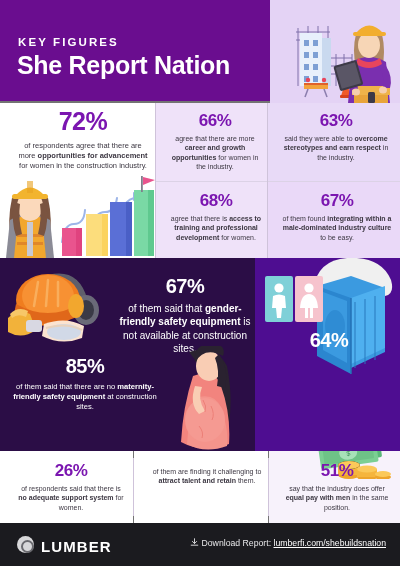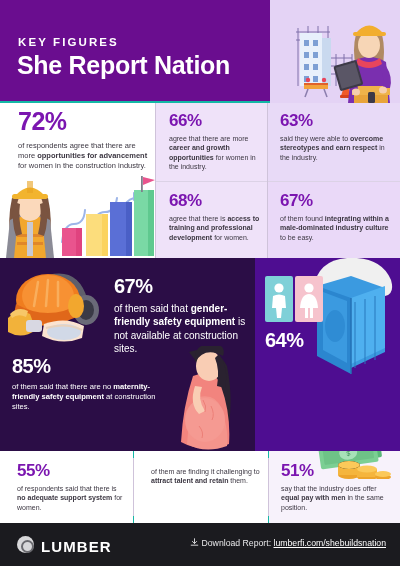--- a/index.html
+++ b/index.html
@@ -2,21 +2,21 @@
 <html><head>
 <meta charset="utf-8">
 <style>
   * { box-sizing: border-box; margin: 0; padding: 0; }
   html, body {
     width: 400px; height: 566px;
     background: #ffffff;
     font-family: "Liberation Sans", sans-serif;
     overflow: hidden;
   }
-  .page { position: relative; width: 400px; height: 566px; background: #14b8a6; }
+  .page { position: relative; width: 400px; height: 566px; background: #737373; text-align: center; }
 
   
   .header-band { position: absolute; left: 0; top: 0; width: 400px; height: 103px; }
   .header-left {
     position: absolute; left: 0; top: 0; width: 270px; height: 101px;
     background: #6a0d8f;
   }
   .header-right {
     position: absolute; left: 270px; top: 0; width: 130px; height: 103px;
     background: #e4d3f5; overflow: hidden;
@@ -374,21 +374,21 @@
       <rect x="40" y="32" width="3" height="10" fill="#ffffff"></rect>
       <rect x="45" y="32" width="3" height="10" fill="#ffffff"></rect>
     </svg>
     <div class="stat" style="left:10px; top:72px; width:128px;">
       <div class="num num-wht" style="font-size:20px;">64%</div>
     </div>
   </div>
 
   <div class="panel p-white" style="left:0; top:451px; width:133px; height:72px;">
     <div class="stat" style="left:17px; top:11px; width:108px;">
-      <div class="num num-pur" style="font-size:17px;">55%</div>
+      <div class="num num-pur" style="font-size:17px;">26%</div>
       <div class="desc desc-dark" style="font-size:7px; margin-top:5px;">
         <span>of respondents said that there is </span><b>no adequate support system</b><span> for women.</span>
       </div>
     </div>
   </div>
   <div class="vdiv" style="left:133px; top:458px; height:58px;"></div>
 
   <div class="panel p-white" style="left:134px; top:451px; width:134px; height:72px;">
     <div class="stat" style="left:17px; top:11px; width:112px;">
       <div class="desc desc-dark" style="font-size:7px; margin-top:5px;">

